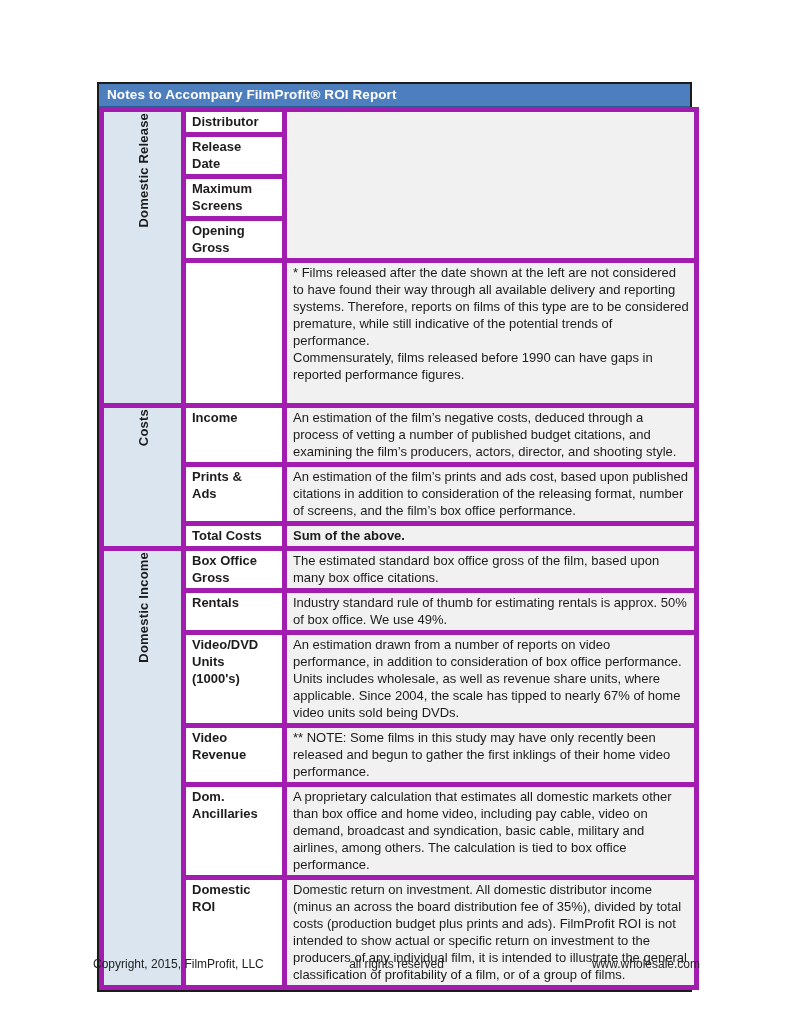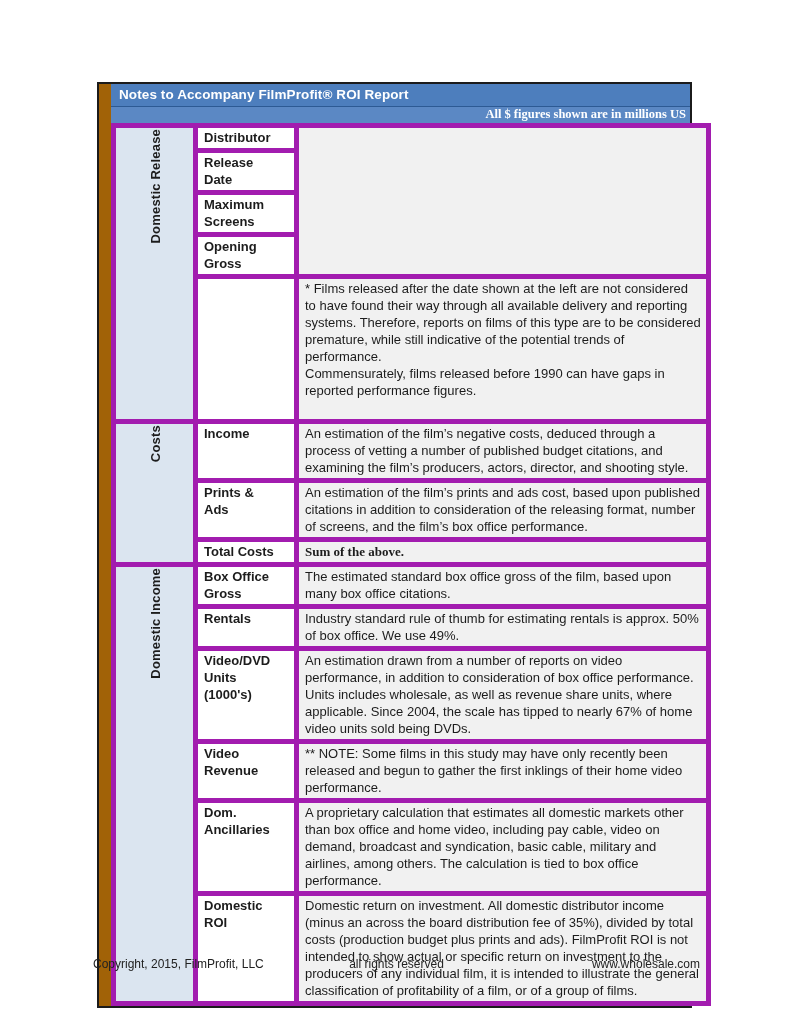--- a/index.html
+++ b/index.html
@@ -10,22 +10,21 @@
     color:#1c1c1c;
     position:relative;
     overflow:hidden;
   }
   .sheet {
     position:absolute;
     left:97px; top:82px;
     width:595px;
     border:2px solid #1b1b1b;
     box-sizing:border-box;
-    background:#a16207;
-    padding-left:12px;
+    background:#fca5a5;
   }
   
   .titlebar { background:#4d7ebd; }
   .titlebar .title-row {
     background:#4d7ebd;
     border-bottom:1px solid #2d5a94;
     padding:3px 8px 4px 8px;
     font-size:13.5px;
     font-weight:bold;
     color:#ffffff;
@@ -75,41 +74,40 @@
   }
   td.label {
     font-weight:bold;
     background:#ffffff;
     white-space:pre-line;
   }
   td.desc {
     background:#f1f1f1;
     white-space:pre-line;
   }
-  td.desc.bold { font-weight:bold;font-family:Liberation Serif, serif; }
+  td.desc.bold { font-weight:bold; }
   
   .footer {
     position:absolute;
     left:93px; top:957px;
     width:607px; height:18px;
     font-size:12px;
     color:#222222;
   }
   .footer .f-left  { position:absolute; left:0; top:0; }
   .footer .f-mid   { position:absolute; left:50%; transform:translateX(-50%); top:0; }
   .footer .f-right { position:absolute; right:0; top:0; }
 </style>
 </head>
 <body>
 
 <div class="sheet">
 
   <div class="titlebar">
     <div class="title-row">Notes to Accompany FilmProfit® ROI Report</div>
-    <div class="subtitle-row">All $ figures shown are in millions US</div>
   </div>
 
   <table class="notes">
     <colgroup>
       <col class="c-section">
         <col class="c-label">
         <col class="c-desc">
     </colgroup>
     <tbody>
 

